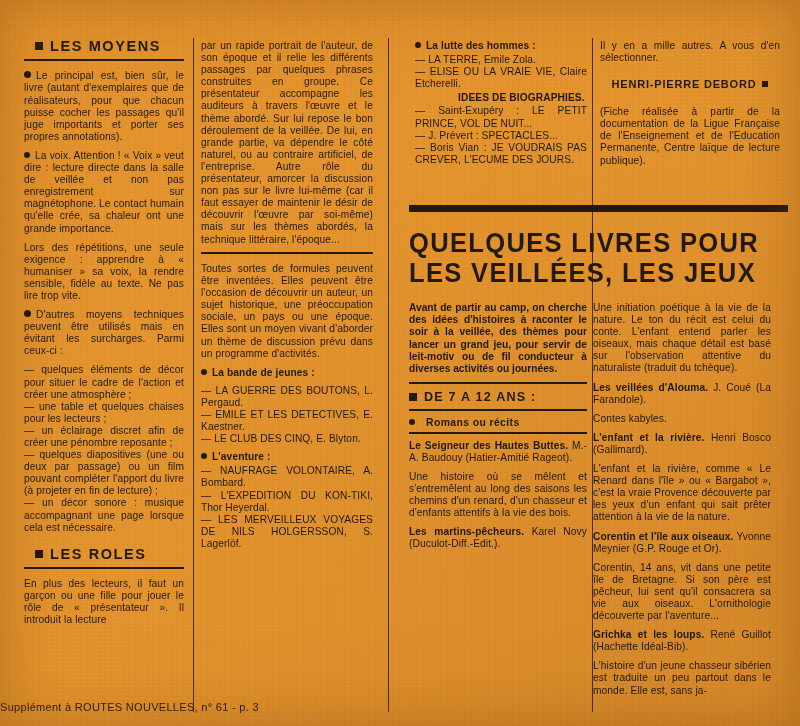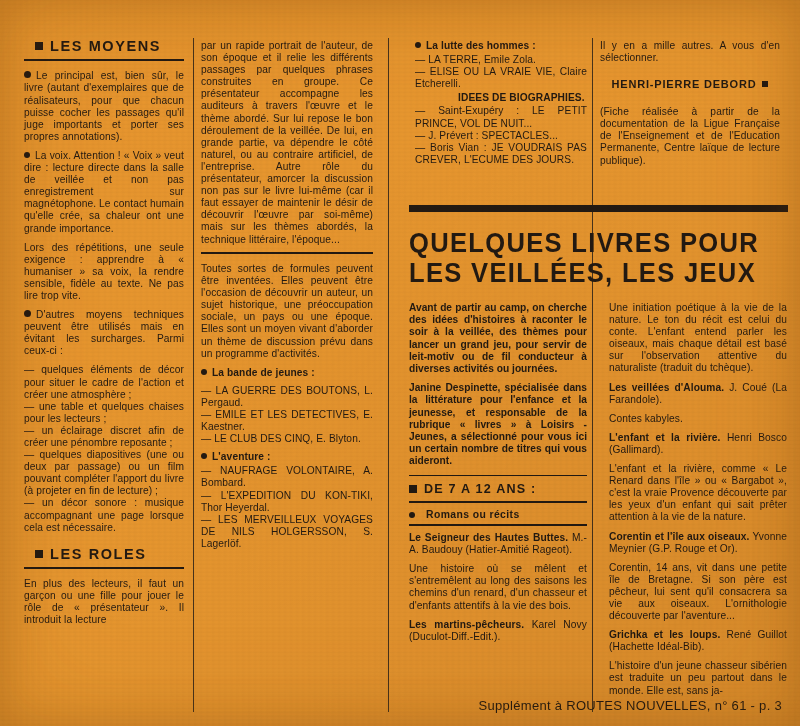--- a/index.html
+++ b/index.html
@@ -75,21 +75,21 @@
 
   
   .feature{position:absolute;left:409px;top:205px;right:12px;}
   .band{height:7px;background:#231a12;margin-bottom:16px;}
   .headline{
     font-size:27.5px;line-height:30px;font-weight:bold;
     letter-spacing:1.4px;
     transform:scaleX(.93);transform-origin:left center;
     margin:0 0 14px 0;
   }
-  .feat-cols{display:flex;gap:22px;}
+  .feat-cols{display:flex;gap:6px;}
   .feat-col{width:178px;}
 
   .lead{font-weight:bold;font-size:10.2px;line-height:12.2px;text-align:justify;}
   .lead p{margin:0 0 7px 0;}
 
   .age-head{
     display:flex;align-items:center;gap:7px;
     font-size:12.6px;font-weight:bold;letter-spacing:1.2px;margin:2px 0 5px 0;
   }
   .hr-mid{height:1.8px;background:#231a12;margin:3px 0 6px 0;}
@@ -101,21 +101,21 @@
   .book .t{font-weight:bold;}
 
   .sig{
     text-align:center;font-weight:bold;font-size:11px;
     letter-spacing:.8px;margin:14px 0 16px 0;
   }
   .sig .sq{vertical-align:1px;margin-left:6px;}
 
   .footer{
     position:absolute;left:0;right:18px;bottom:13px;
-    text-align:right;font-size:13px;letter-spacing:.3px;
+    text-align:left;font-size:11px;letter-spacing:.3px;
   }
 
   .spacer-sm{height:6px;}
   .spacer-md{height:12px;}
 </style>
 </head>
 <body>
 
 <div class="page">
 
@@ -220,21 +220,20 @@
     <div class="headline">
       <div>QUELQUES LIVRES POUR</div>
       <div>LES VEILLÉES, LES JEUX</div>
     </div>
 
     <div class="feat-cols">
 
       <div class="feat-col">
         <div class="lead">
           <p>Avant de partir au camp, on cherche des idées d'histoires à raconter le soir à la veillée, des thèmes pour lancer un grand jeu, pour servir de leit-motiv ou de fil conducteur à diverses activités ou journées.</p>
-          <p>Janine Despinette, spécialisée dans la littérature pour l'enfance et la jeunesse, et responsable de la rubrique « livres » à Loisirs - Jeunes, a sélectionné pour vous ici un certain nombre de titres qui vous aideront.</p>
         </div>
         <div class="hr-mid"></div>
         <div class="age-head">
           <span class="sq"></span>
           <span>DE 7 A 12 ANS :</span>
         </div>
         <div class="hr-mid"></div>
         <div class="genre">
           <span class="bul bul-sm"></span>
           <span>Romans ou récits</span>

